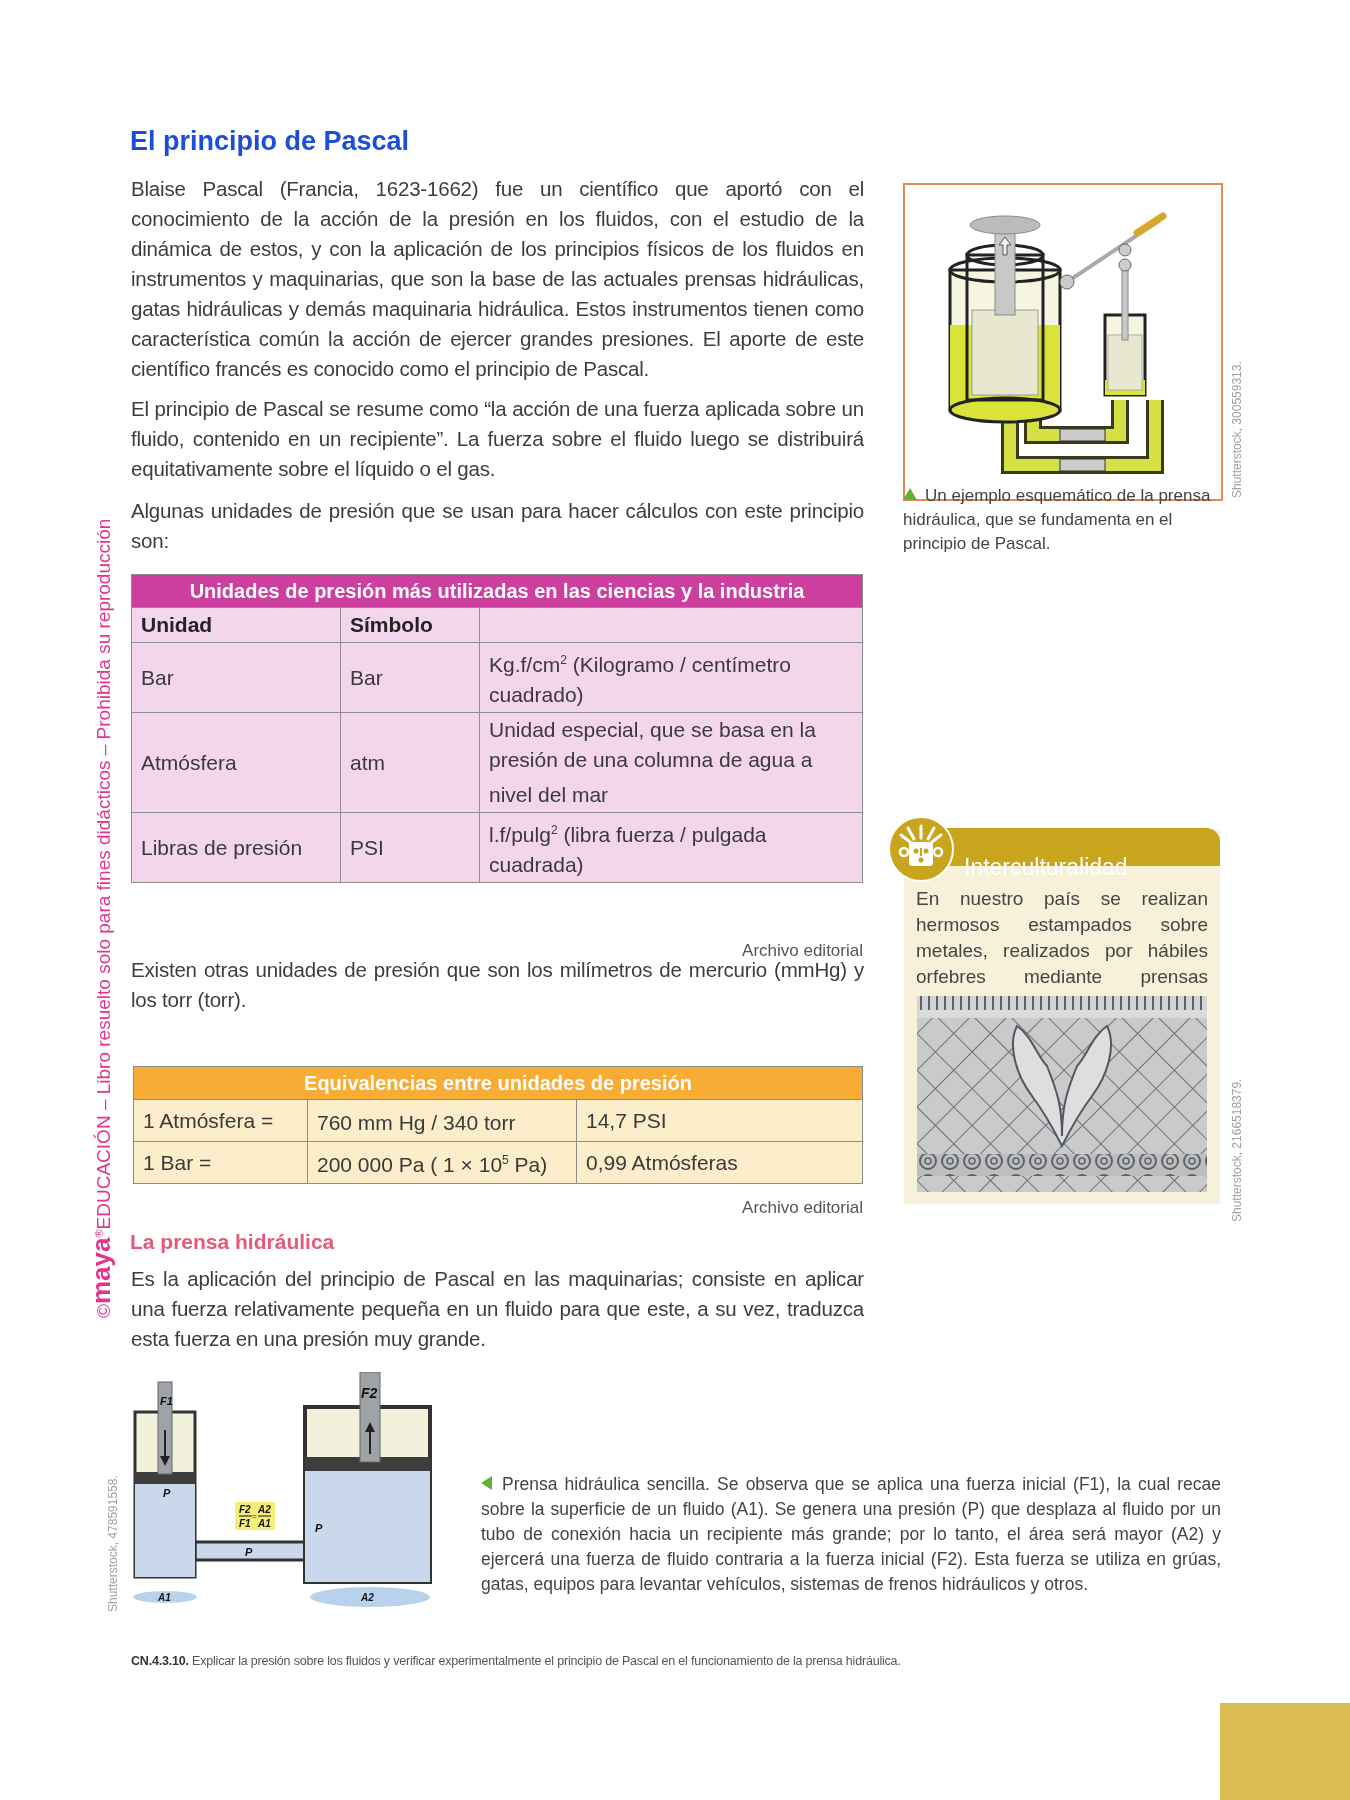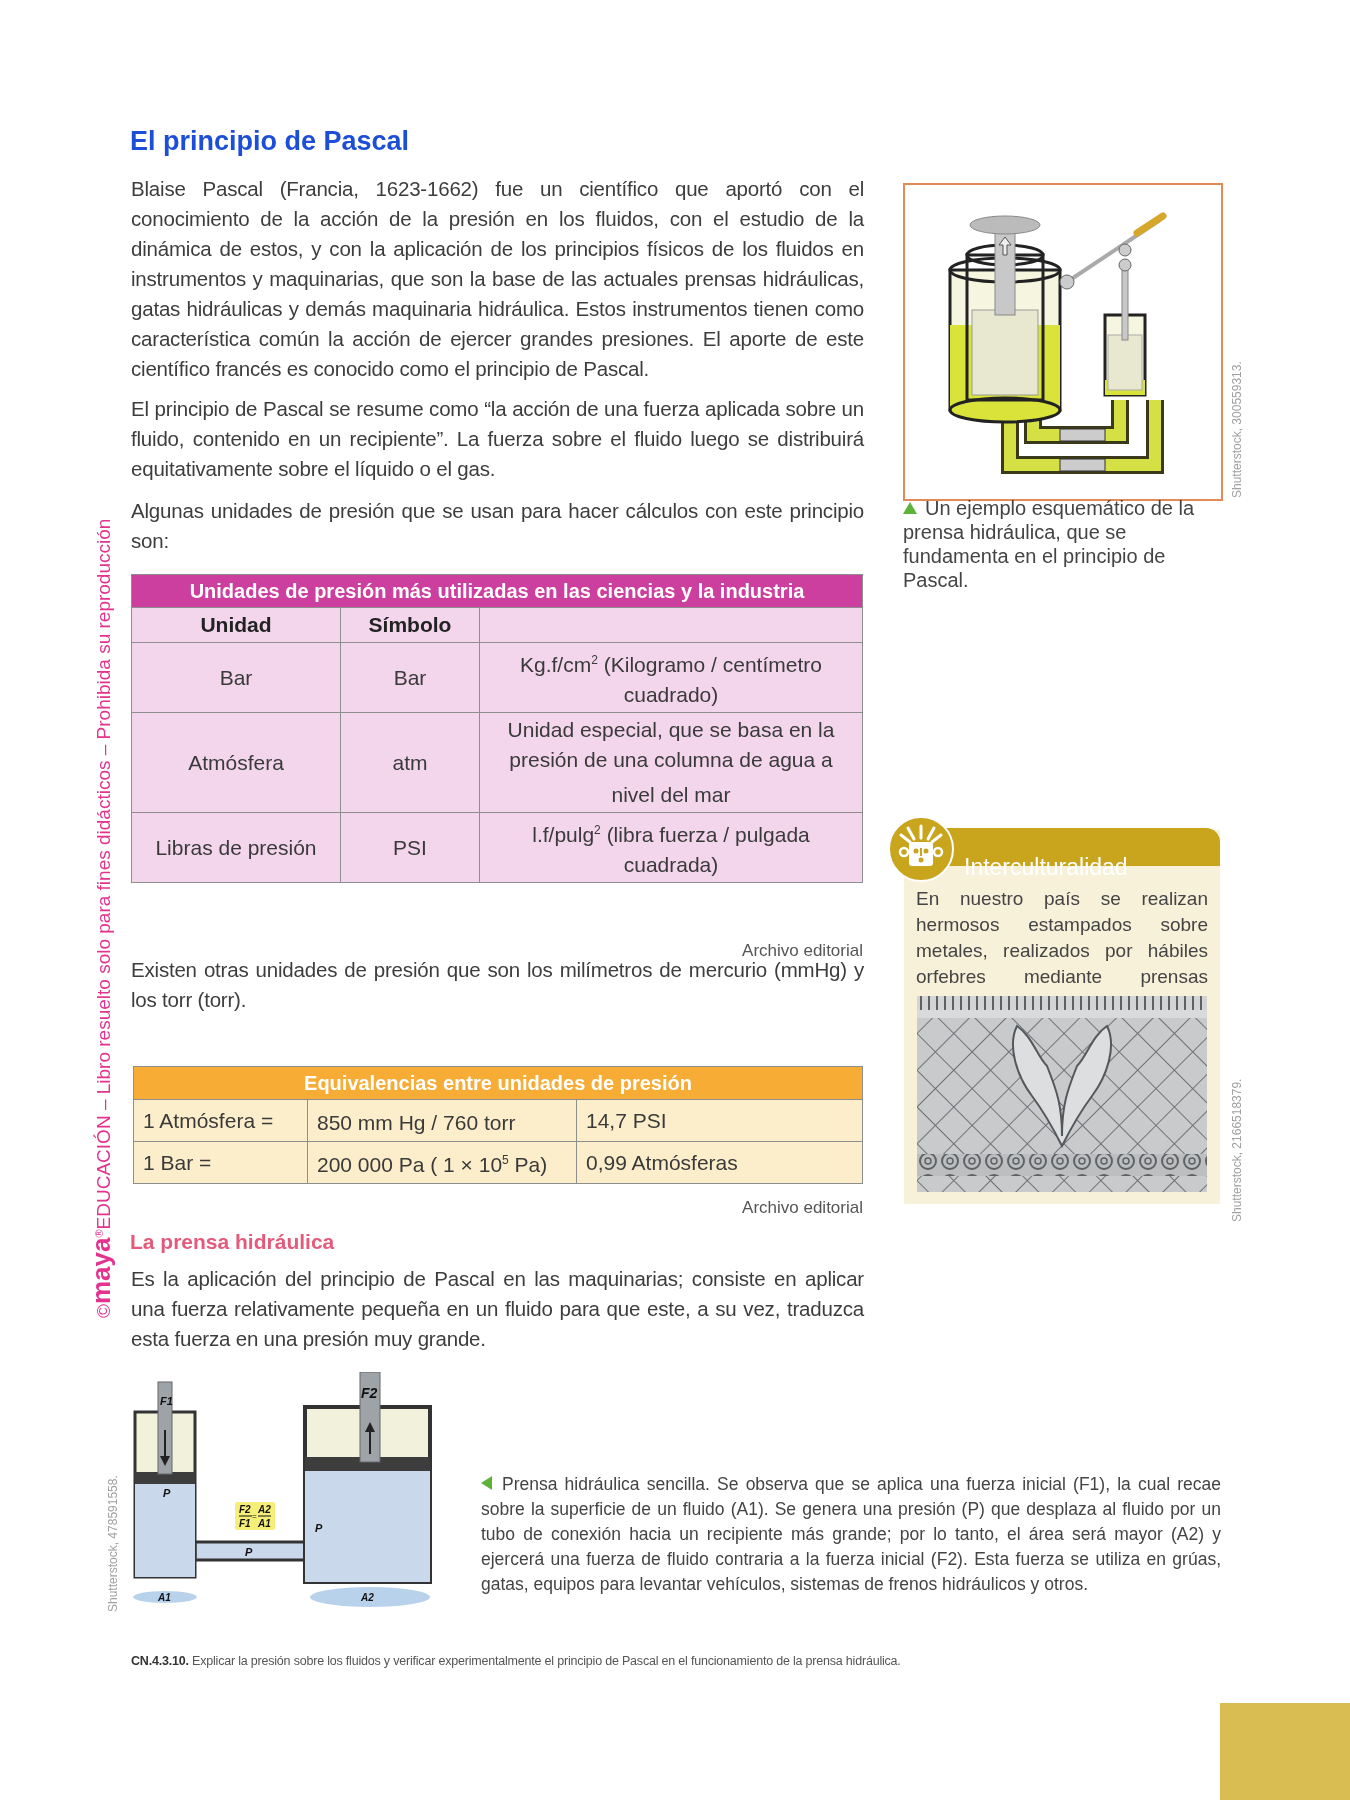--- a/index.html
+++ b/index.html
@@ -6,33 +6,33 @@
   body{width:1350px;height:1800px;position:relative;background:#fff;font-family:"Liberation Sans",sans-serif;color:#3a3a3a;overflow:hidden;}
   .abs{position:absolute;}
   .h1{left:130px;top:126px;font-size:27px;font-weight:bold;color:#1d4ed8;}
   .para{left:131px;width:733px;font-size:20.5px;line-height:30px;text-align:justify;color:#3d3d3d;letter-spacing:-0.2px;}
   .p1{top:174px;}
   .p2{top:394px;}
   .p3{top:496px;}
   .p4{top:955px;}
   table{border-collapse:collapse;}
   .t1{left:131px;top:574px;width:732px;font-size:21px;color:#3a3a3a;}
-  .t1 td{border:1.5px solid #8e8e8e;background:#f3d5ec;padding:2px 9px;line-height:30px;vertical-align:middle;text-align:center;}
+  .t1 td{border:1.5px solid #8e8e8e;background:#f3d5ec;padding:2px 9px;line-height:30px;vertical-align:middle;}
   .t1 .cap{background:#cc3f9f;color:#fff;text-align:center;font-weight:bold;font-size:20px;line-height:32px;padding:0;}
   .t1 .hd{font-weight:bold;color:#222;}
   .t2{left:133px;top:1066px;width:730px;font-size:21px;color:#3a3a3a;}
   .t2 td{border:1.5px solid #8e8e8e;background:#fdeecb;padding:2px 9px;line-height:32px;}
   .t2 .cap{background:#f6ac35;color:#fff;text-align:center;font-weight:bold;font-size:20px;line-height:32px;padding:0;}
   .credit-r{font-size:17px;color:#555;text-align:right;width:300px;}
   .h2{left:130px;top:1230px;font-size:21px;font-weight:bold;color:#e35a7a;}
   .p5{top:1264px;}
   .vert{transform-origin:left top;transform:rotate(-90deg);white-space:nowrap;}
   .side-credit{font-size:12px;color:#a0a0a0;}
   .fig1{left:903px;top:183px;width:316px;height:314px;border:2px solid #e48a55;background:#fff;}
-  .cap1{left:903px;top:496px;width:320px;font-size:20px;line-height:24px;color:#444;}
+  .cap1{left:903px;top:484px;width:320px;font-size:17px;line-height:24px;color:#444;}
   .tri-up{display:inline-block;width:0;height:0;border-left:7px solid transparent;border-right:7px solid transparent;border-bottom:12px solid #5bb33a;margin-right:8px;vertical-align:1px;}
   .inter-box{left:904px;top:830px;width:316px;height:374px;background:#f8f1da;}
   .inter-head{left:946px;top:828px;width:274px;height:38px;background:#c9a51d;border-radius:0 14px 0 0;}
   .inter-title{left:964px;top:848px;font-size:23px;font-weight:normal;color:#fff;line-height:38px;}
   .inter-badge{left:888px;top:816px;width:62px;height:62px;border-radius:50%;background:#c9a51d;border:2px solid #fff;}
   .inter-text{left:916px;top:878px;width:292px;font-size:19px;line-height:26px;color:#444;text-align:justify;margin-top:8px;}
   .metal{left:917px;top:996px;width:290px;height:196px;background:#b9bbbd;overflow:hidden;}
   .fig3{left:125px;top:1372px;width:320px;height:240px;}
   .cap3{left:481px;top:1472px;width:740px;font-size:17.5px;line-height:25px;color:#444;text-align:justify;}
   .tri-left{display:inline-block;width:0;height:0;border-top:7px solid transparent;border-bottom:7px solid transparent;border-right:11px solid #5bb33a;margin-right:10px;vertical-align:0px;}
@@ -87,21 +87,21 @@
 
 <div class="abs para p4">Existen otras unidades de presión que son los milímetros de mercurio (mmHg) y los torr (torr).</div>
 
 <table class="abs t2">
   <tbody>
       <tr>
         <td colspan="3" class="cap">Equivalencias entre unidades de presión</td>
       </tr>
   <tr>
     <td style="width:155px">1 Atmósfera =</td>
-    <td style="width:250px"><span>850 mm Hg / 760 torr</span><sup style="font-size:12px"></sup><span></span></td>
+    <td style="width:250px"><span>760 mm Hg / 340 torr</span><sup style="font-size:12px"></sup><span></span></td>
     <td>14,7 PSI</td>
   </tr>
   <tr>
     <td>1 Bar =</td>
     <td><span>200 000 Pa ( 1 × 10</span><sup style="font-size:12px">5</sup><span> Pa)</span></td>
     <td>0,99 Atmósferas</td>
   </tr>
 </tbody>
   </table>
 <div class="abs credit-r" style="left:563px;top:1198px;">Archivo editorial</div>

